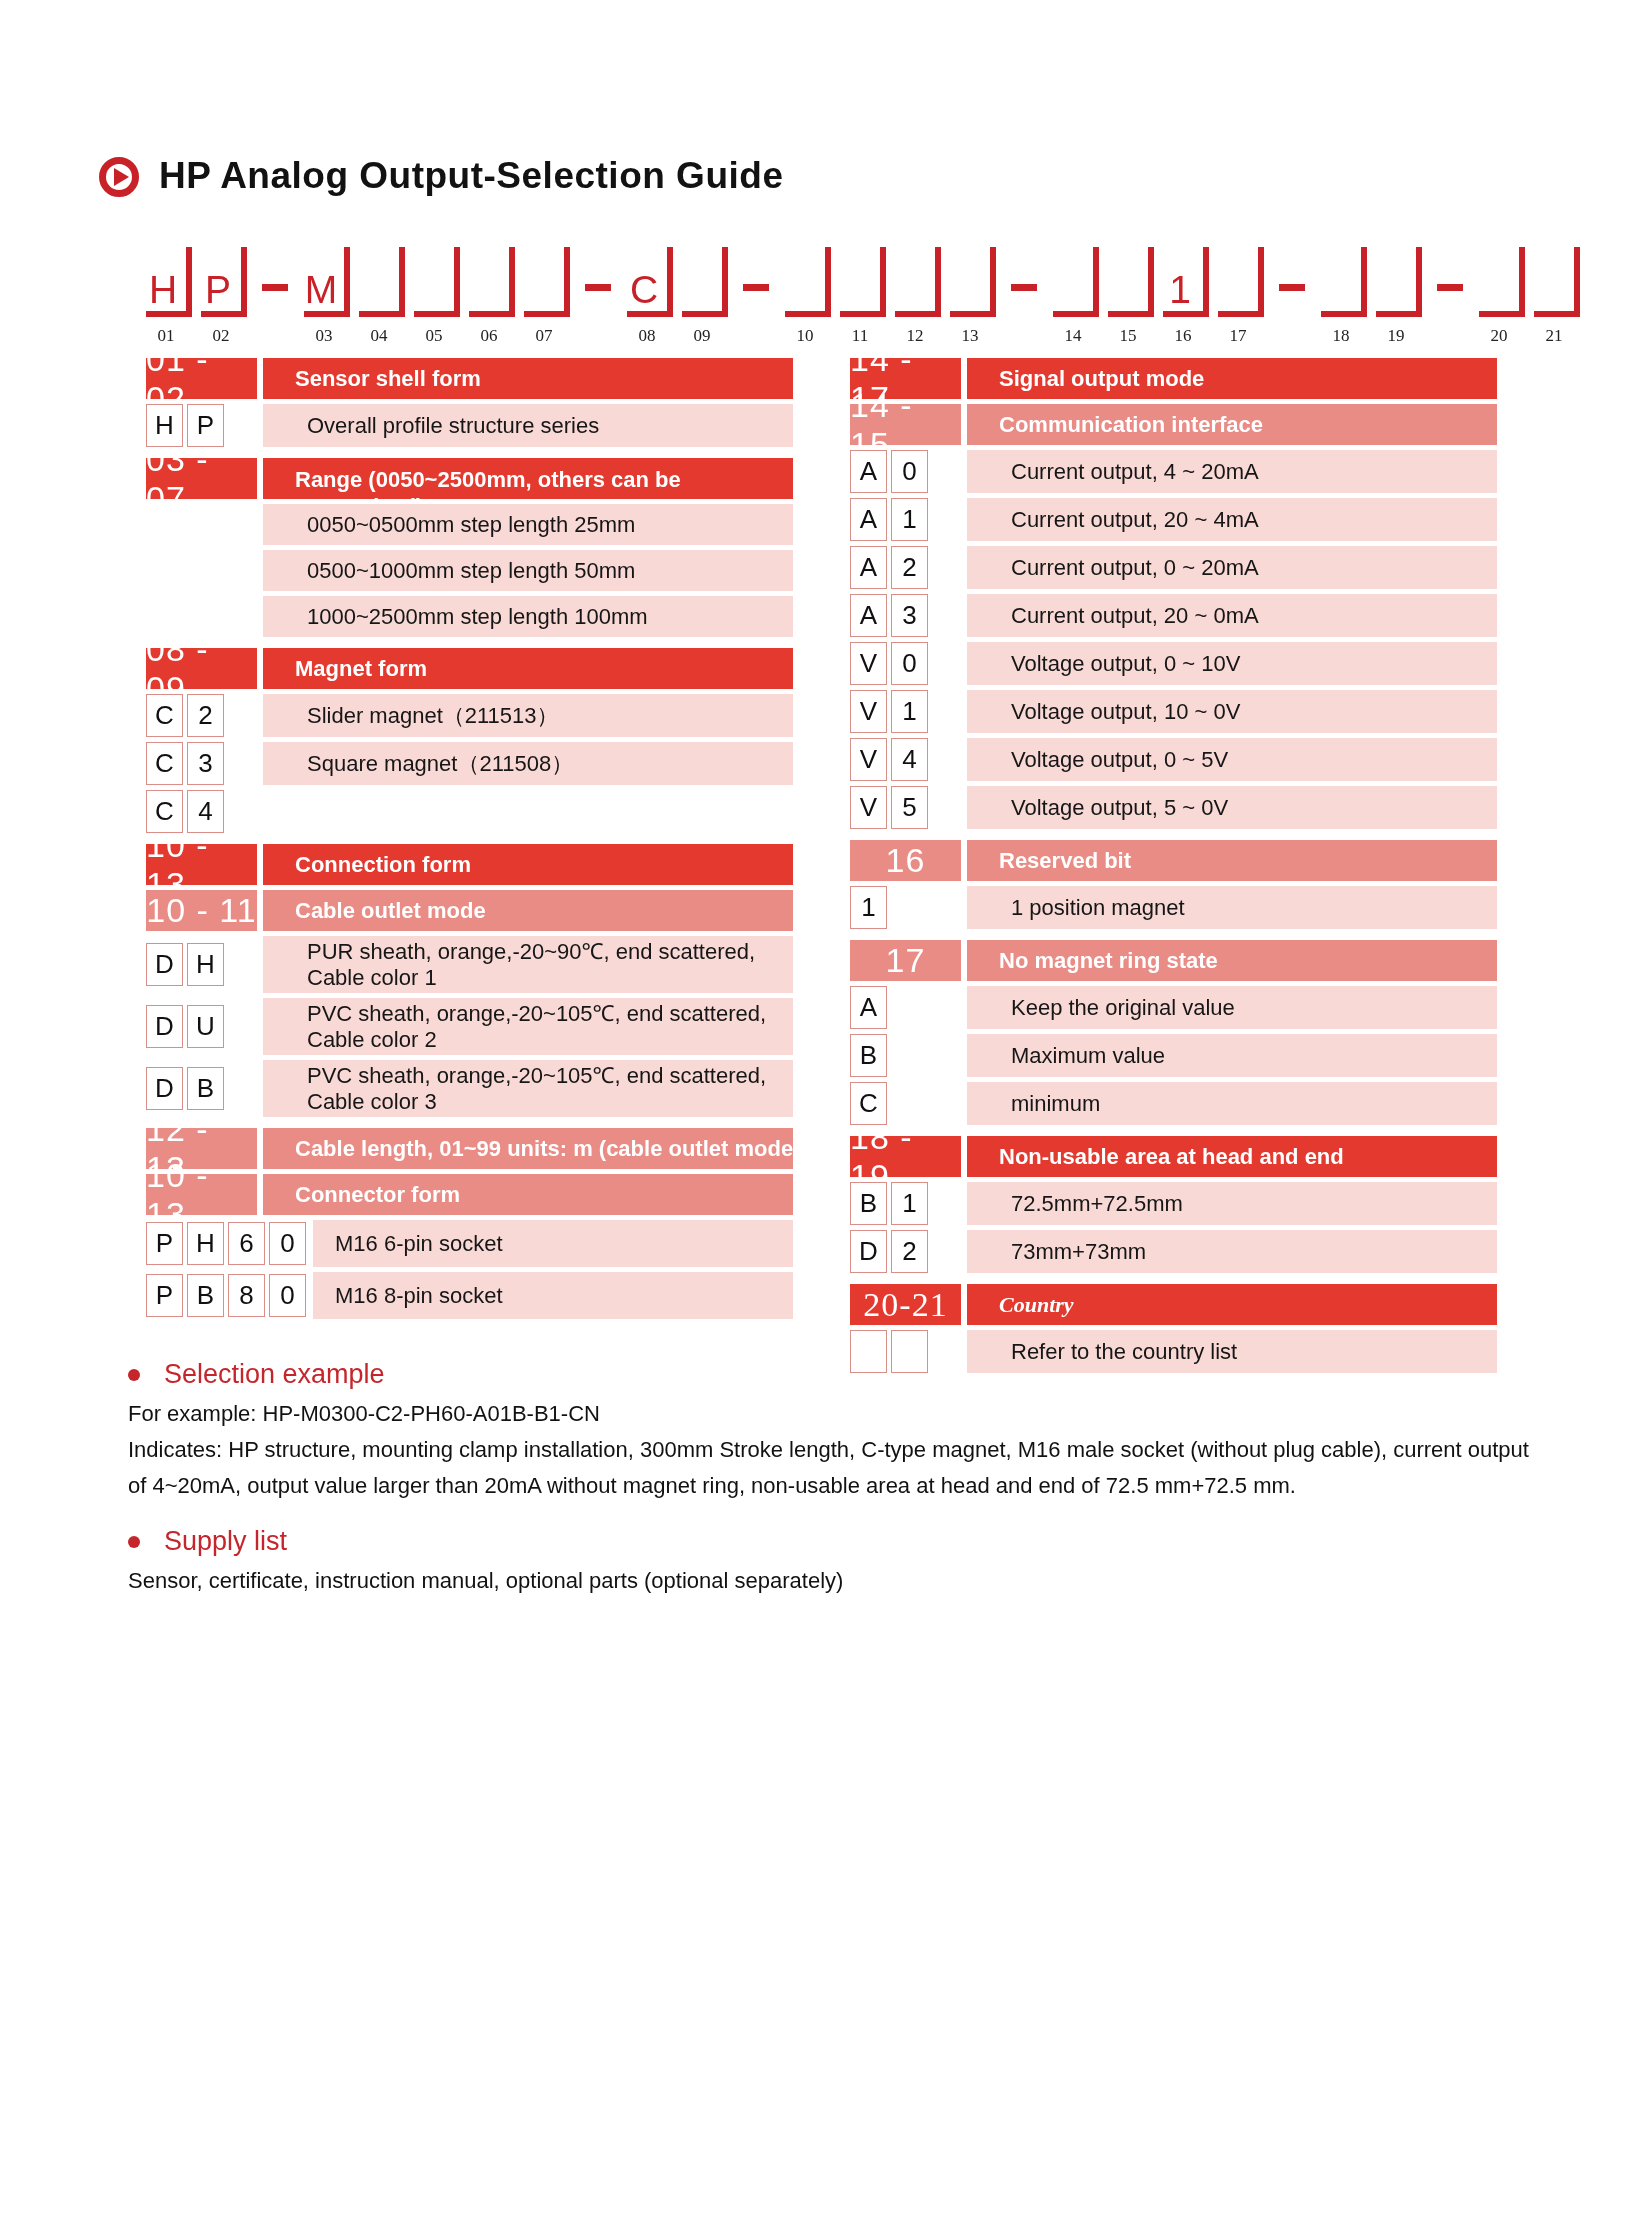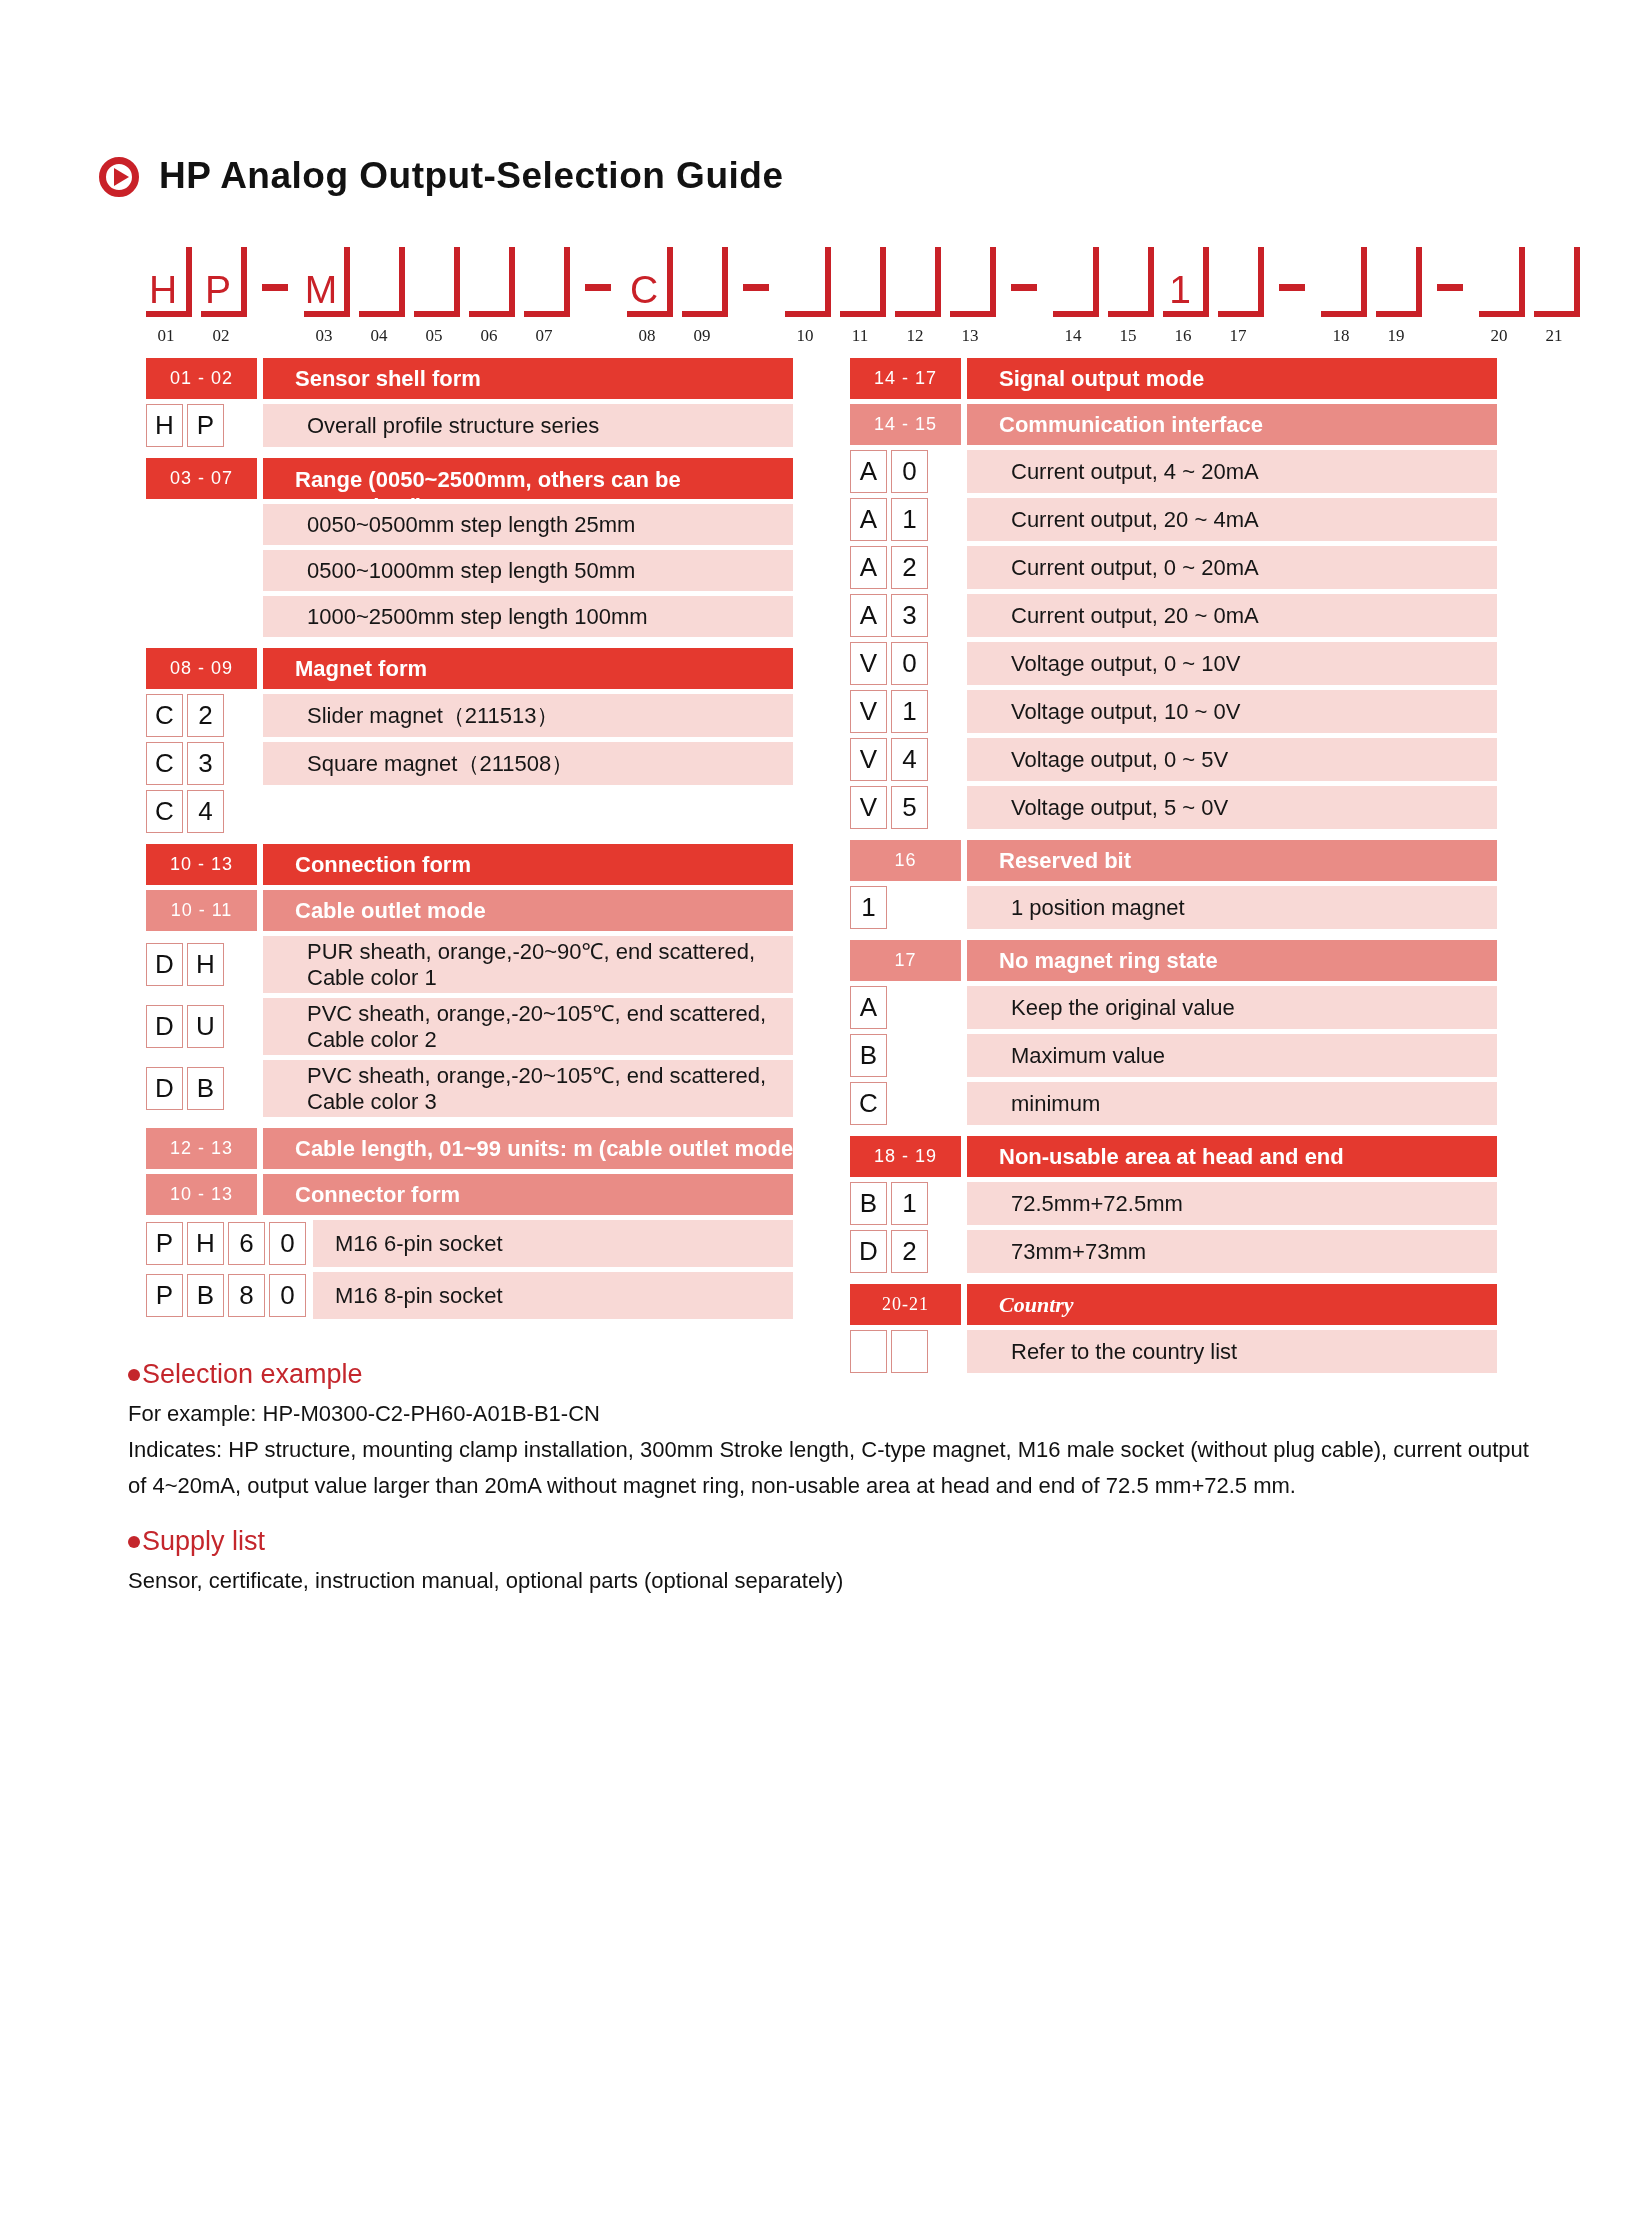--- a/index.html
+++ b/index.html
@@ -26,42 +26,42 @@
   .pn-dash{width:26px;height:7px;background:#c92128;align-self:flex-end;margin:0 16px 55px 6px;}
 
   
   .columns{position:absolute;left:146px;top:358px;display:flex;gap:57px;}
   .col{width:647px;display:flex;flex-direction:column;}
   .row{display:flex;margin-bottom:5px;}
   .h-row{margin-top:6px;}
   .col .row:first-child{margin-top:0;}
   .h-row + .h-row{margin-top:0;}
   .badge{width:111px;flex:none;height:41px;color:#fff;display:flex;align-items:center;justify-content:center;
-         font-size:18px;letter-spacing:1px;}
+         font-size:34px;letter-spacing:1px;}
   .h-bar{flex:1;margin-left:6px;height:41px;box-sizing:border-box;color:#fff;font-size:22px;font-weight:bold;
          display:flex;flex-direction:column;justify-content:center;padding-left:32px;overflow:hidden;}
   .h-row.red .badge,.h-row.red .h-bar{background:#e4392f;}
   .h-row.salmon .badge,.h-row.salmon .h-bar{background:#e98c86;}
   .h-row.serif .badge{font-family:"Liberation Serif",serif;}
   .h-row.serif .h-bar{font-family:"Liberation Serif",serif;font-style:italic;}
   .h-bar.clipped{justify-content:flex-start;padding-top:8px;}
   .h-label{line-height:27px;white-space:nowrap;}
 
   .codes{width:117px;flex:none;display:flex;gap:4px;align-items:center;}
   .codes.wide{width:167px;}
   .code-box{width:37px;height:43px;box-sizing:border-box;border:1px solid #d98e88;background:#fff;
             display:flex;align-items:center;justify-content:center;font-size:26px;color:#101010;}
   .d-bar{flex:1;background:#f8d9d6;display:flex;flex-direction:column;justify-content:center;
          box-sizing:border-box;padding-left:44px;min-height:41px;font-size:22px;color:#161616;}
   .d-bar.two{min-height:57px;line-height:26px;}
   .d-bar.after-wide{min-height:47px;padding-left:22px;}
 
   
   .notes{position:absolute;left:128px;top:1359px;width:1418px;}
-  .note-heading{display:flex;align-items:center;gap:2px;margin:0 0 6px 0;}
+  .note-heading{display:flex;align-items:center;gap:24px;margin:0 0 6px 0;}
   .note-bullet{width:12px;height:12px;border-radius:50%;background:#c4262c;flex:none;}
   .note-title{color:#c4262c;font-size:27px;}
   .notes p{margin:0;font-size:22px;line-height:36px;color:#121212;}
   .notes .spacer{height:22px;}
 </style>
 </head>
 <body>
 
 <div class="page">
 

